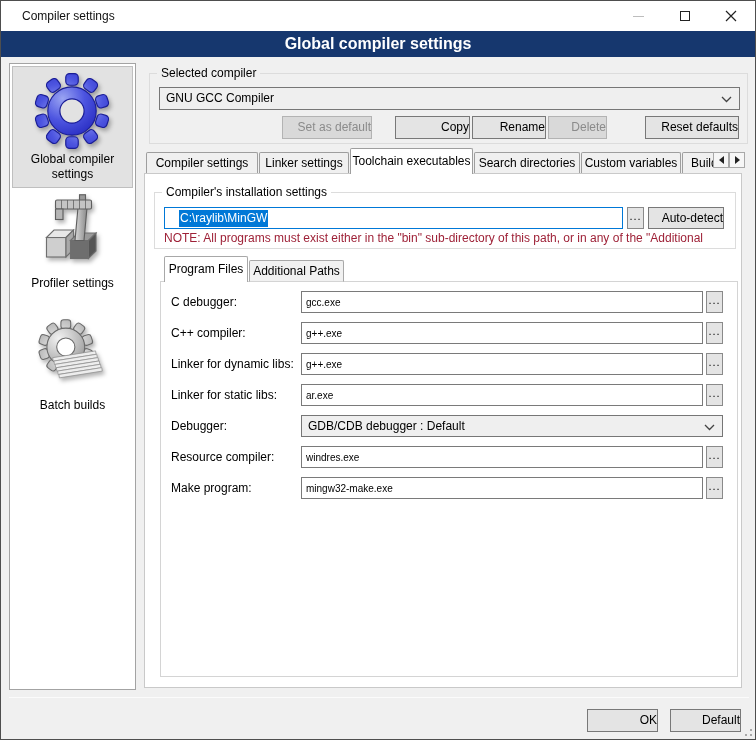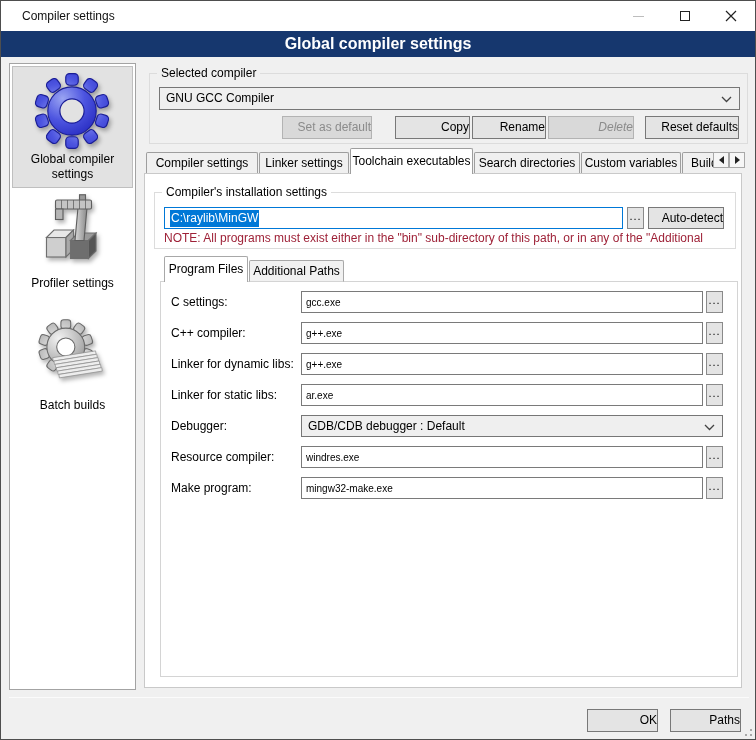--- a/index.html
+++ b/index.html
@@ -53,21 +53,21 @@
   #tab-scroll-left { left:712px; } #tab-scroll-right { left:728px; }
   
   #tabpage { position:absolute; left:143px; top:172px; width:598px; height:515px; background:#fff; border:1px solid #c9c9c9; }
   #subpage { position:absolute; left:159px; top:280px; width:578px; height:396px; background:#fff; border:1px solid #d4d4d4; }
   #subtabstrip { position:absolute; left:163px; top:255px; height:26px; display:flex; align-items:flex-end; z-index:4; }
   .subtab { height:22px; background:#f1f1f1; border:1px solid #a8a8a8; border-bottom:1px solid #d4d4d4;
     border-radius:2px 2px 0 0; text-align:center; line-height:20px; white-space:nowrap; margin-right:1px; flex:none; }
   .subtab.selected { height:26px; background:#fff; border-bottom:none; line-height:24px; }
   
   #install-input { position:absolute; left:163px; top:206px; width:459px; height:22px; background:#fff;
-    border:1px solid #0078d7; line-height:20px; padding-left:5px; overflow:hidden; white-space:nowrap; }
+    border:1px solid #0078d7; line-height:20px; padding-left:14px; overflow:hidden; white-space:nowrap; }
   #install-input .sel { background:#0078d7; color:#fff; padding:1px 1px 2px 1px; }
   #note-text { position:absolute; left:163px; top:230px; width:571px; overflow:hidden; white-space:nowrap;
     color:#9e2137; font-size:12px; }
   
   .row { position:absolute; left:163px; width:562px; height:22px; }
   .row .flabel { position:absolute; left:7px; top:0; line-height:22px; font-size:12px; }
   .row .tb-input { left:137px; top:0; width:402px; }
   .row .browse-btn { left:542px; top:0; }
   .row .combo { left:137px; top:0; width:422px; height:22px; }
   
@@ -190,21 +190,21 @@
   </div>
   <div class="combo" style="left:158px; top:86px; width:581px;">
     <span class="combo-text">GNU GCC Compiler</span>
     <svg class="chev" width="11" height="7" viewBox="0 0 11 7">
       <path d="M1 1 L5.5 5.5 L10 1" stroke="#444" stroke-width="1.3" fill="none"></path>
     </svg>
   </div>
   <div class="btn disabled" style="left:281px; top:115px; width:90px;">Set as default</div>
   <div class="btn" style="left:394px; top:115px; width:75px;">Copy</div>
   <div class="btn" style="left:471px; top:115px; width:74px;">Rename</div>
-  <div class="btn disabled" style="left:547px; top:115px; width:86px;font-style:italic;">Delete</div>
+  <div class="btn disabled" style="left:547px; top:115px; width:59px;">Delete</div>
   <div class="btn" style="left:644px; top:115px; width:94px;">Reset defaults</div>
 
   <div id="tabstrip">
     <div class="tab" style="width:112px;">Compiler settings</div>
     <div class="tab" style="width:90px;">Linker settings</div>
     <div class="tab selected" style="width:123px;">Toolchain executables</div>
     <div class="tab" style="width:106px;">Search directories</div>
     <div class="tab" style="width:100px;">Custom variables</div>
     <div class="tab" style="width:60px; text-align:left; padding-left:8px;">Build</div>
   </div>
@@ -231,21 +231,21 @@
   <div class="btn" style="left:647px; top:206px; width:76px; height:22px; z-index:2;">Auto-detect</div>
   <div id="note-text" style="z-index:2;">NOTE: All programs must exist either in the "bin" sub-directory of this path, or in any of the "Additional</div>
 
   <div id="subpage"></div>
   <div id="subtabstrip">
     <div class="subtab selected" style="width:84px;margin-top:12px;">Program Files</div>
     <div class="subtab" style="width:95px;">Additional Paths</div>
   </div>
 
   <div class="row" style="top:290px; z-index:2;">
-    <span class="flabel">C settings:</span>
+    <span class="flabel">C debugger:</span>
     <input class="tb-input" value="gcc.exe" style="">
     <div class="browse-btn">...</div>
   </div>
   <div class="row" style="top:321px; z-index:2;">
     <span class="flabel">C++ compiler:</span>
     <input class="tb-input" value="g++.exe" style="">
     <div class="browse-btn">...</div>
   </div>
   <div class="row" style="top:352px; z-index:2;">
     <span class="flabel">Linker for dynamic libs:</span>
@@ -272,20 +272,20 @@
     <div class="browse-btn">...</div>
   </div>
   <div class="row" style="top:476px; z-index:2;">
     <span class="flabel">Make program:</span>
     <input class="tb-input" value="mingw32-make.exe" style="">
     <div class="browse-btn">...</div>
   </div>
 
   <div id="footer-divider"></div>
   <div class="btn" id="ok-btn">OK</div>
-  <div class="btn" id="cancel-btn">Paths</div>
+  <div class="btn" id="cancel-btn">Default</div>
   <div id="resize-grip">
     <i style="right:0; bottom:0;"></i>
       <i style="right:5px; bottom:0;"></i>
       <i style="right:0; bottom:5px;"></i>
   </div>
 
 </div>
 
 </body></html>

